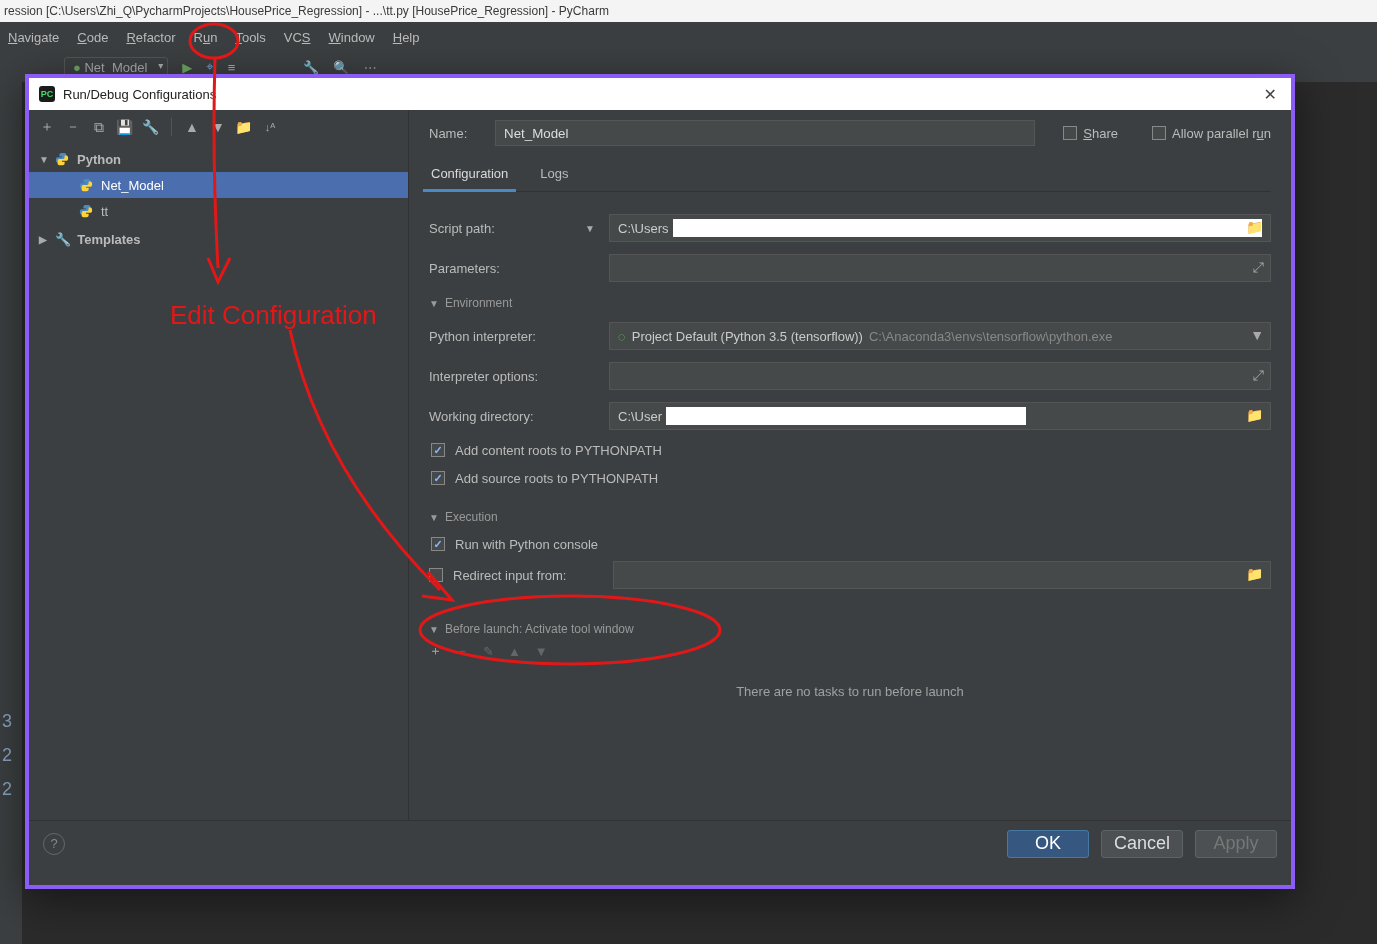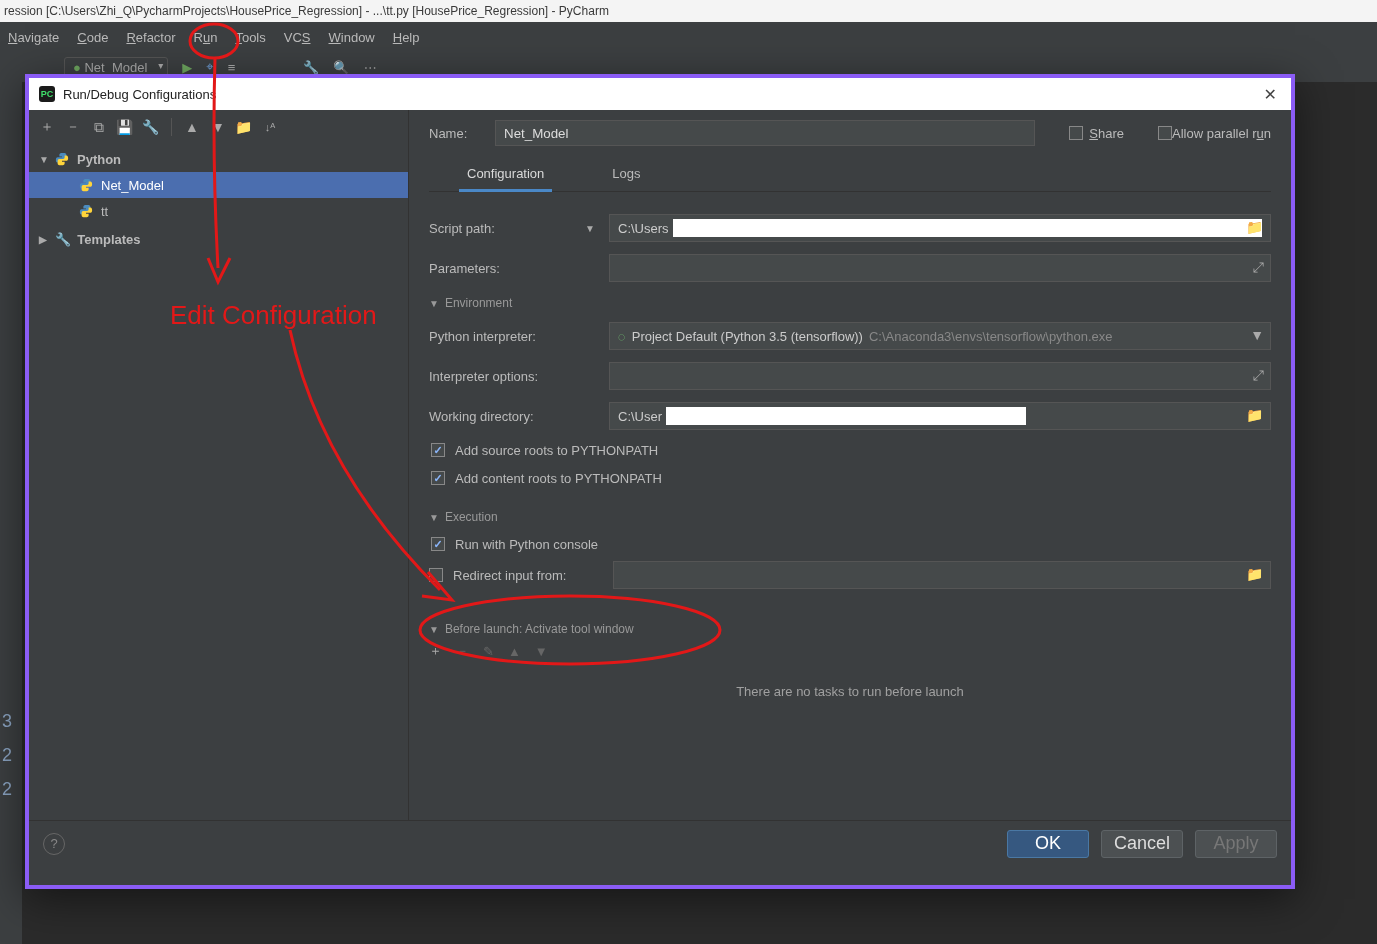--- a/index.html
+++ b/index.html
@@ -56,26 +56,26 @@
   .tree-caret { width:12px; display:inline-block; color:#aaa; font-size:10px; margin-right:4px;}
   .py-ico { width:14px; height:14px; margin-right:8px; }
   .py-ico svg { width:14px; height:14px; }
   .wrench { color:#aaa; margin-right:6px;}
 
   .dlg-right { flex:1; padding: 10px 20px 0 20px; overflow-y:auto; position:relative;}
   .name-row { display:flex; align-items:center; gap:16px; margin-bottom:14px;}
   .name-row label { color:#bbb; width:50px;}
   .name-input { flex:0 0 540px; background:#45494a; border:1px solid #555; color:#ddd; height:26px; padding:0 8px;}
   .share-group { margin-left:auto; display:flex; align-items:center; gap:6px; color:#bbb;}
-  .parallel-group { display:flex; align-items:center; color:#bbb; margin-left:18px;}
+  .parallel-group { display:flex; align-items:center; gap:6px; color:#bbb; margin-left:18px;}
   .chk { width:14px; height:14px; border:1px solid #888; background:#45494a; display:inline-flex; align-items:center; justify-content:center; font-size:11px; color:#6fa8dc;}
   .chk.checked::after { content:"✓"; color:#8ab4f8; font-weight:bold; font-size:11px; }
 
   .tabs { display:flex; gap:28px; border-bottom:1px solid #323232; margin-bottom:16px;}
-  .tab { padding:6px 2px 10px 2px; color:#bbb; cursor:pointer; position:relative;margin-left:36px;}
+  .tab { padding:6px 2px 10px 2px; color:#bbb; cursor:pointer; position:relative;}
   .tab.active { color:#d9d9d9; }
   .tab.active::after { content:""; position:absolute; left:-6px; right:-6px; bottom:-1px; height:3px; background:#4a88c7;}
 
   .form-row { display:flex; align-items:center; min-height:40px; }
   .form-label { width:180px; color:#bbb; }
   .form-label.dd { display:flex; align-items:center; justify-content:space-between; padding-right:14px;}
   .form-field { flex:1; background:#45494a; border:1px solid #555; height:28px; display:flex; align-items:center; padding:12px 8px; color:#ccc; position:relative;}
   .field-suffix { position:absolute; right:6px; top:4px; color:#aaa; font-size:14px;}
   .form-field .redact { background:#fff; height:18px; flex:1; margin-left:4px;}
   .section-hdr { display:flex; align-items:center; gap:6px; color:#999; font-size:12px; margin:8px 0 6px 0; cursor:pointer;}
@@ -261,25 +261,25 @@
           <div class="form-label">Working directory:</div>
           <div class="form-field">
             <span>C:\User</span>
             <span class="redact" style="flex:0 0 360px;"></span>
             <span class="field-suffix">📁</span>
           </div>
         </div>
 
         <div class="chk-row">
           <span class="chk checked"></span>
-          <span>Add source roots to PYTHONPATH</span>
+          <span>Add content roots to PYTHONPATH</span>
         </div>
         <div class="chk-row">
           <span class="chk checked"></span>
-          <span>Add content roots to PYTHONPATH</span>
+          <span>Add source roots to PYTHONPATH</span>
         </div>
 
         <div class="section-hdr" style="margin-top:18px;">
           <span class="caret">▼</span>
           <span>Execution</span>
         </div>
 
         <div class="chk-row">
           <span class="chk checked"></span>
           <span>Run with Python console</span>

